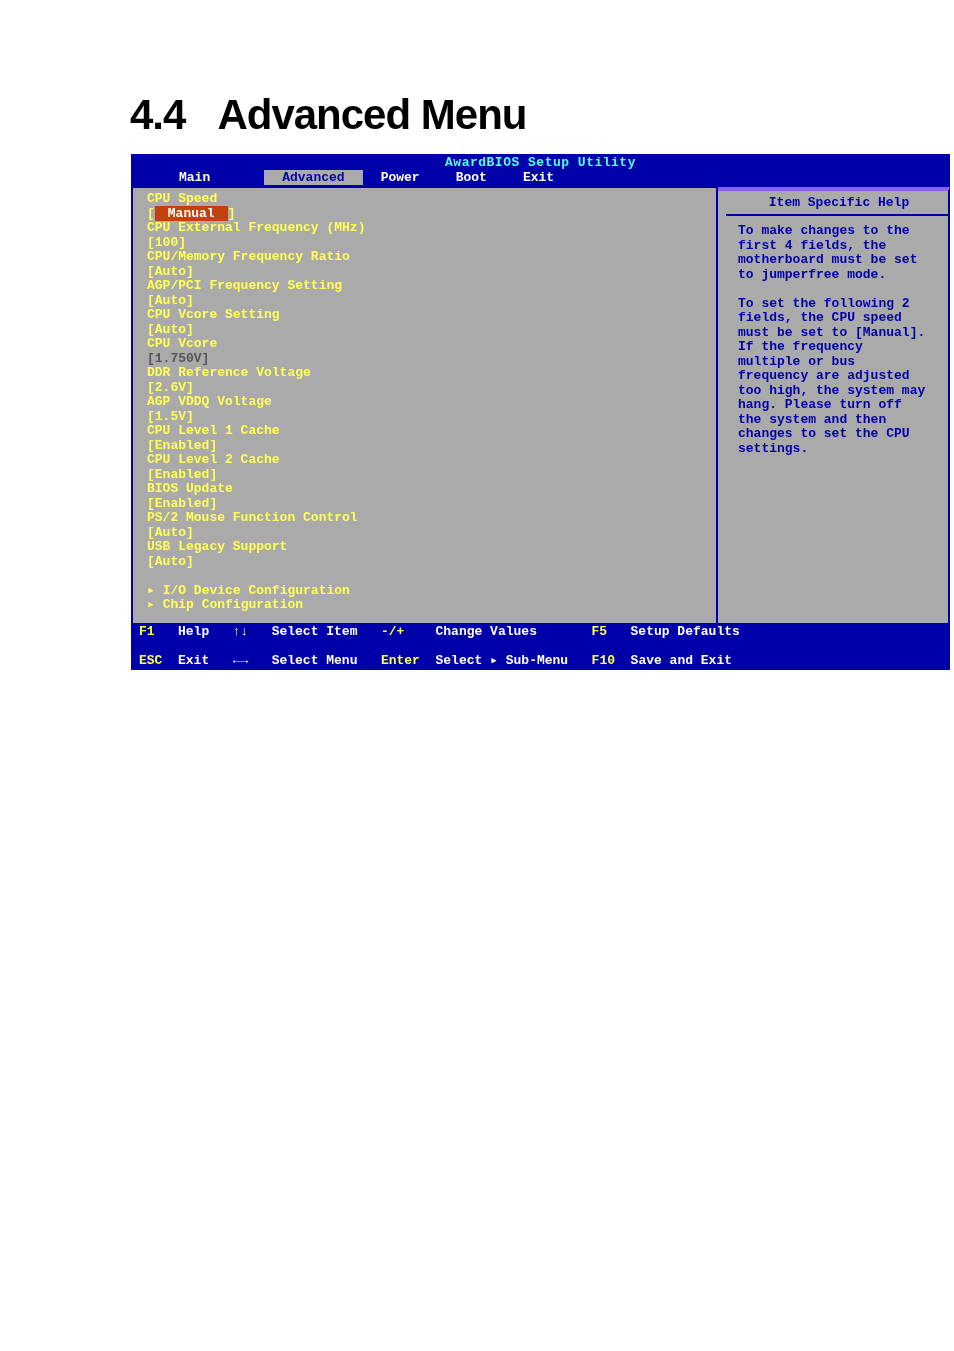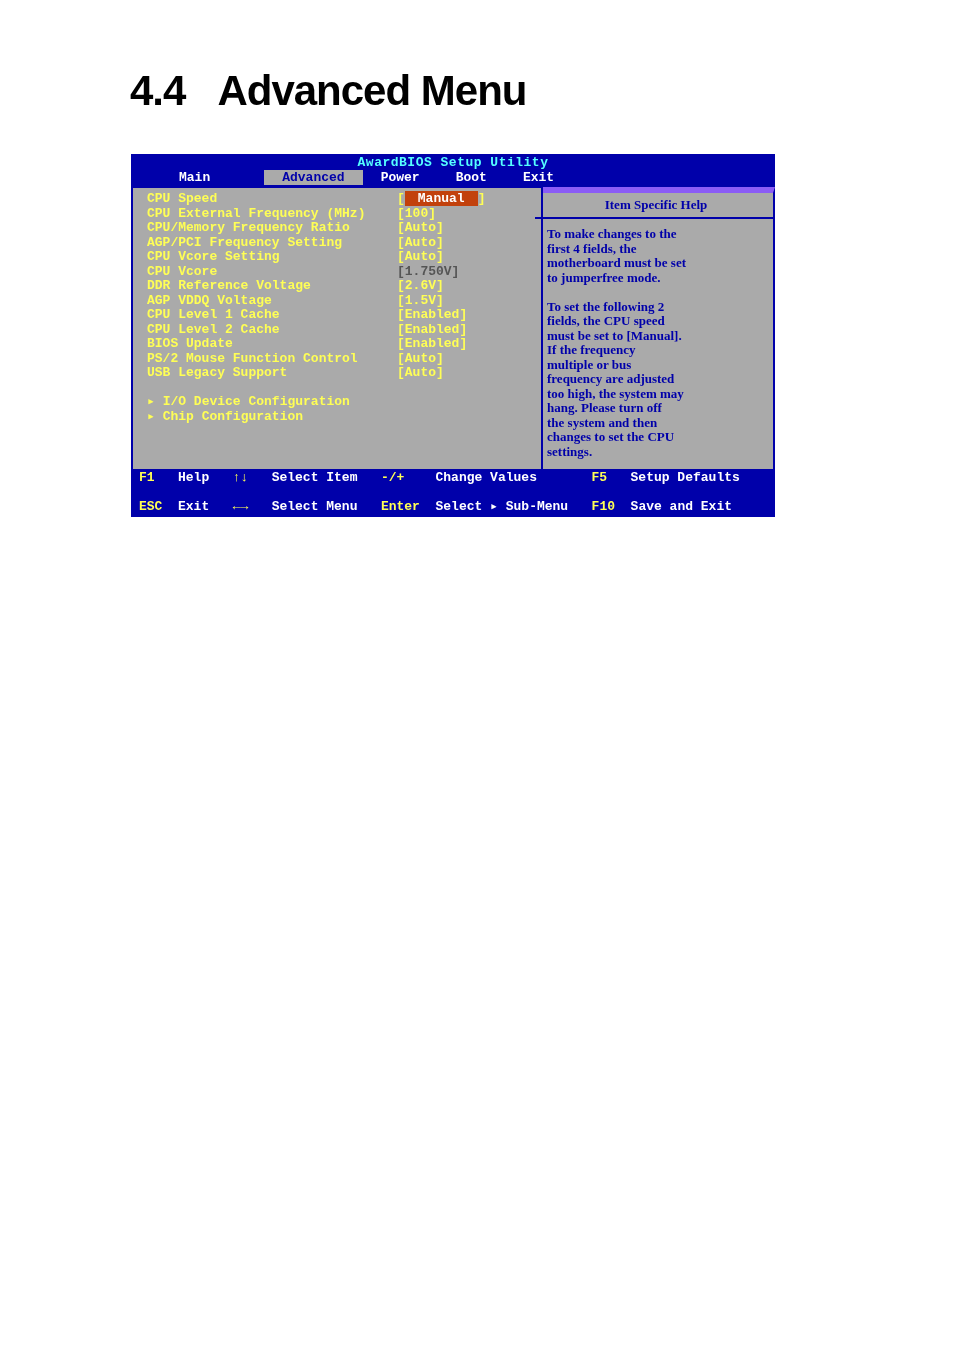--- a/index.html
+++ b/index.html
@@ -6,33 +6,33 @@
     body {
       background: #ffffff;
       font-family: Arial, Helvetica, sans-serif;
       width: 954px;
       height: 1351px;
       position: relative;
     }
     .section-title {
       position: absolute;
       left: 130px;
-      top: 67px;
+      top: 91px;
       font-size: 42px;
       font-weight: 900;
       font-family: Arial, sans-serif;
       font-stretch: condensed;
       letter-spacing: -1px;
       color: #000;
     }
     .bios-window {
       position: absolute;
       left: 131px;
       top: 154px;
-      width: 644px;
+      width: 819px;
       font-family: 'Courier New', Courier, monospace;
       font-size: 13px;
       font-weight: bold;
     }
     .bios-title-bar {
       background: #0000aa;
       color: #55ffff;
       text-align: center;
       padding: 1px 0 0 0;
       letter-spacing: 0.5px;
@@ -59,39 +59,39 @@
     .main-panel {
       flex: 1;
       padding: 4px 8px 10px 14px;
       color: #ffff55;
       border: 2px solid #0000aa;
       border-top: 1px solid #0000aa;
     }
     .help-panel {
       width: 232px;
       border: 2px solid #0000aa;
-      border-top: 6px solid #8b5cf6;
+      border-top: 4px solid #8b5cf6;
       border-left: none;
-      padding: 4px 8px 10px 4px;
+      padding: 4px 8px 10px 20px;
       color: #0000aa;
-      font-family: Liberation Serif, serif;
     }
     .help-title {
       text-align: center;
       color: #0000aa;
       margin-bottom: 4px;
     }
     .help-divider {
       border-top: 2px solid #0000aa;
       margin: 2px -8px 8px -12px;
     }
     .setting-row {
       display: flex;
       white-space: pre;
       line-height: 14.5px;
+      flex-direction: column;
     }
     .label-col { width: 250px; }
     .value-col { color: #ffff55; }
     .value-col.dim { color: #555555; }
     .value-col.selected-value {
       color: #ffff55;
     }
     .selected-value .seltext {
       background: #c2410c;
       color: #ffffff;

